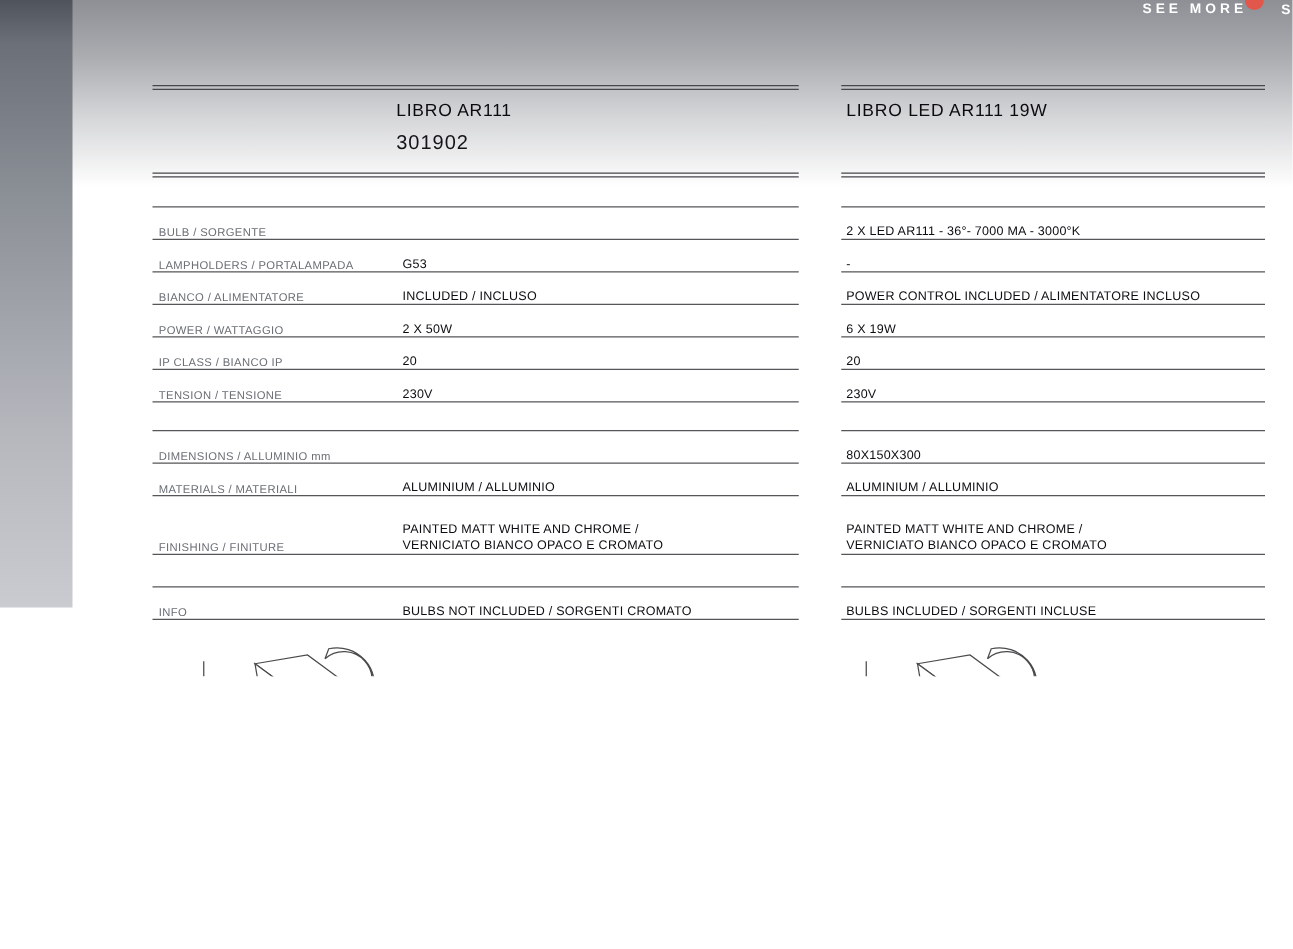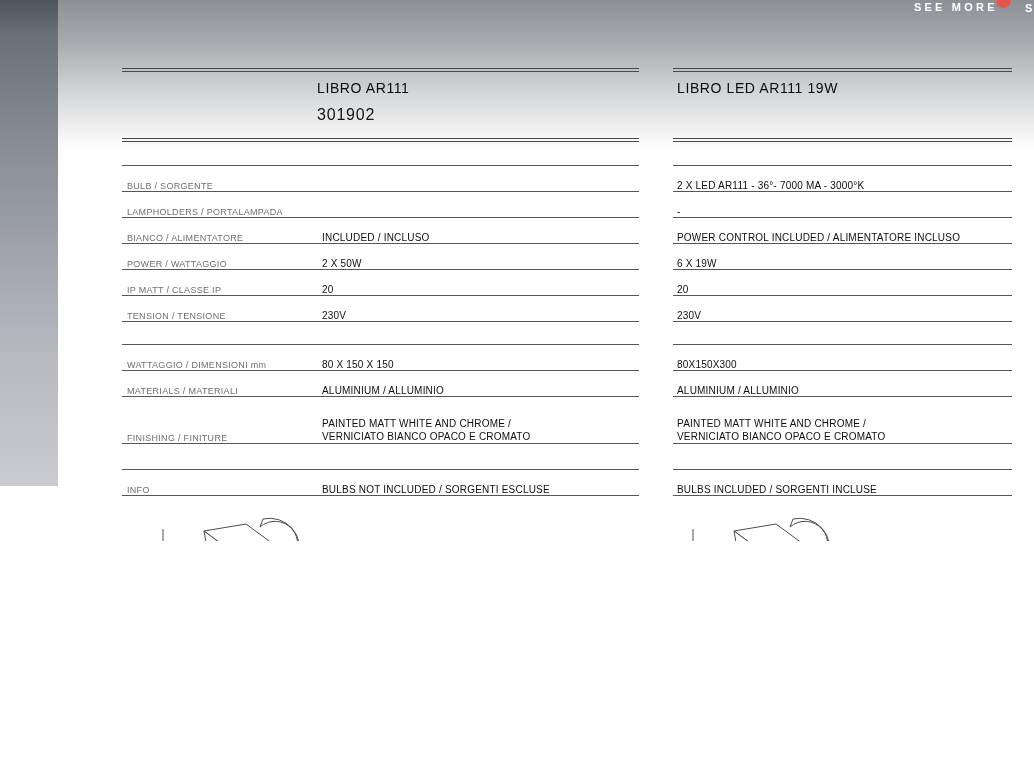--- a/index.html
+++ b/index.html
@@ -74,61 +74,61 @@
         <div class="prod-code">301902</div>
       </div>
       <div class="dbl"></div>
       <div class="spacer1"></div>
       <div class="grp">
         <div class="row">
           <div class="row-label">BULB / SORGENTE</div>
         </div>
         <div class="row">
           <div class="row-label">LAMPHOLDERS / PORTALAMPADA</div>
+          <div class="row-val">G53</div>
         </div>
         <div class="row">
           <div class="row-label">BIANCO / ALIMENTATORE</div>
           <div class="row-val">INCLUDED / INCLUSO</div>
         </div>
         <div class="row">
           <div class="row-label">POWER / WATTAGGIO</div>
           <div class="row-val">2 X 50W</div>
         </div>
         <div class="row">
-          <div class="row-label">IP MATT / CLASSE IP</div>
+          <div class="row-label">IP CLASS / BIANCO IP</div>
           <div class="row-val">20</div>
         </div>
         <div class="row">
           <div class="row-label">TENSION / TENSIONE</div>
           <div class="row-val">230V</div>
         </div>
       </div>
       <div class="spacer2"></div>
       <div class="grp">
         <div class="row">
-          <div class="row-label">WATTAGGIO / DIMENSIONI mm</div>
-          <div class="row-val">80 X 150 X 150</div>
+          <div class="row-label">DIMENSIONS / ALLUMINIO mm</div>
         </div>
         <div class="row">
           <div class="row-label">MATERIALS / MATERIALI</div>
           <div class="row-val">ALUMINIUM / ALLUMINIO</div>
         </div>
         <div class="row tall">
           <div class="row-label">FINISHING / FINITURE</div>
           <div class="row-val two-line">
             <div>PAINTED MATT WHITE AND CHROME /</div>
             <div>VERNICIATO BIANCO OPACO E CROMATO</div>
           </div>
         </div>
       </div>
       <div class="spacer3"></div>
       <div class="grp">
         <div class="row">
           <div class="row-label">INFO</div>
-          <div class="row-val">BULBS NOT INCLUDED / SORGENTI ESCLUSE</div>
+          <div class="row-val">BULBS NOT INCLUDED / SORGENTI CROMATO</div>
         </div>
       </div>
     </div>
 
     <div class="sub right">
       <div class="dbl"></div>
       <div class="hdr">
         <div class="prod-name">LIBRO LED AR111 19W</div>
       </div>
       <div class="dbl"></div>

